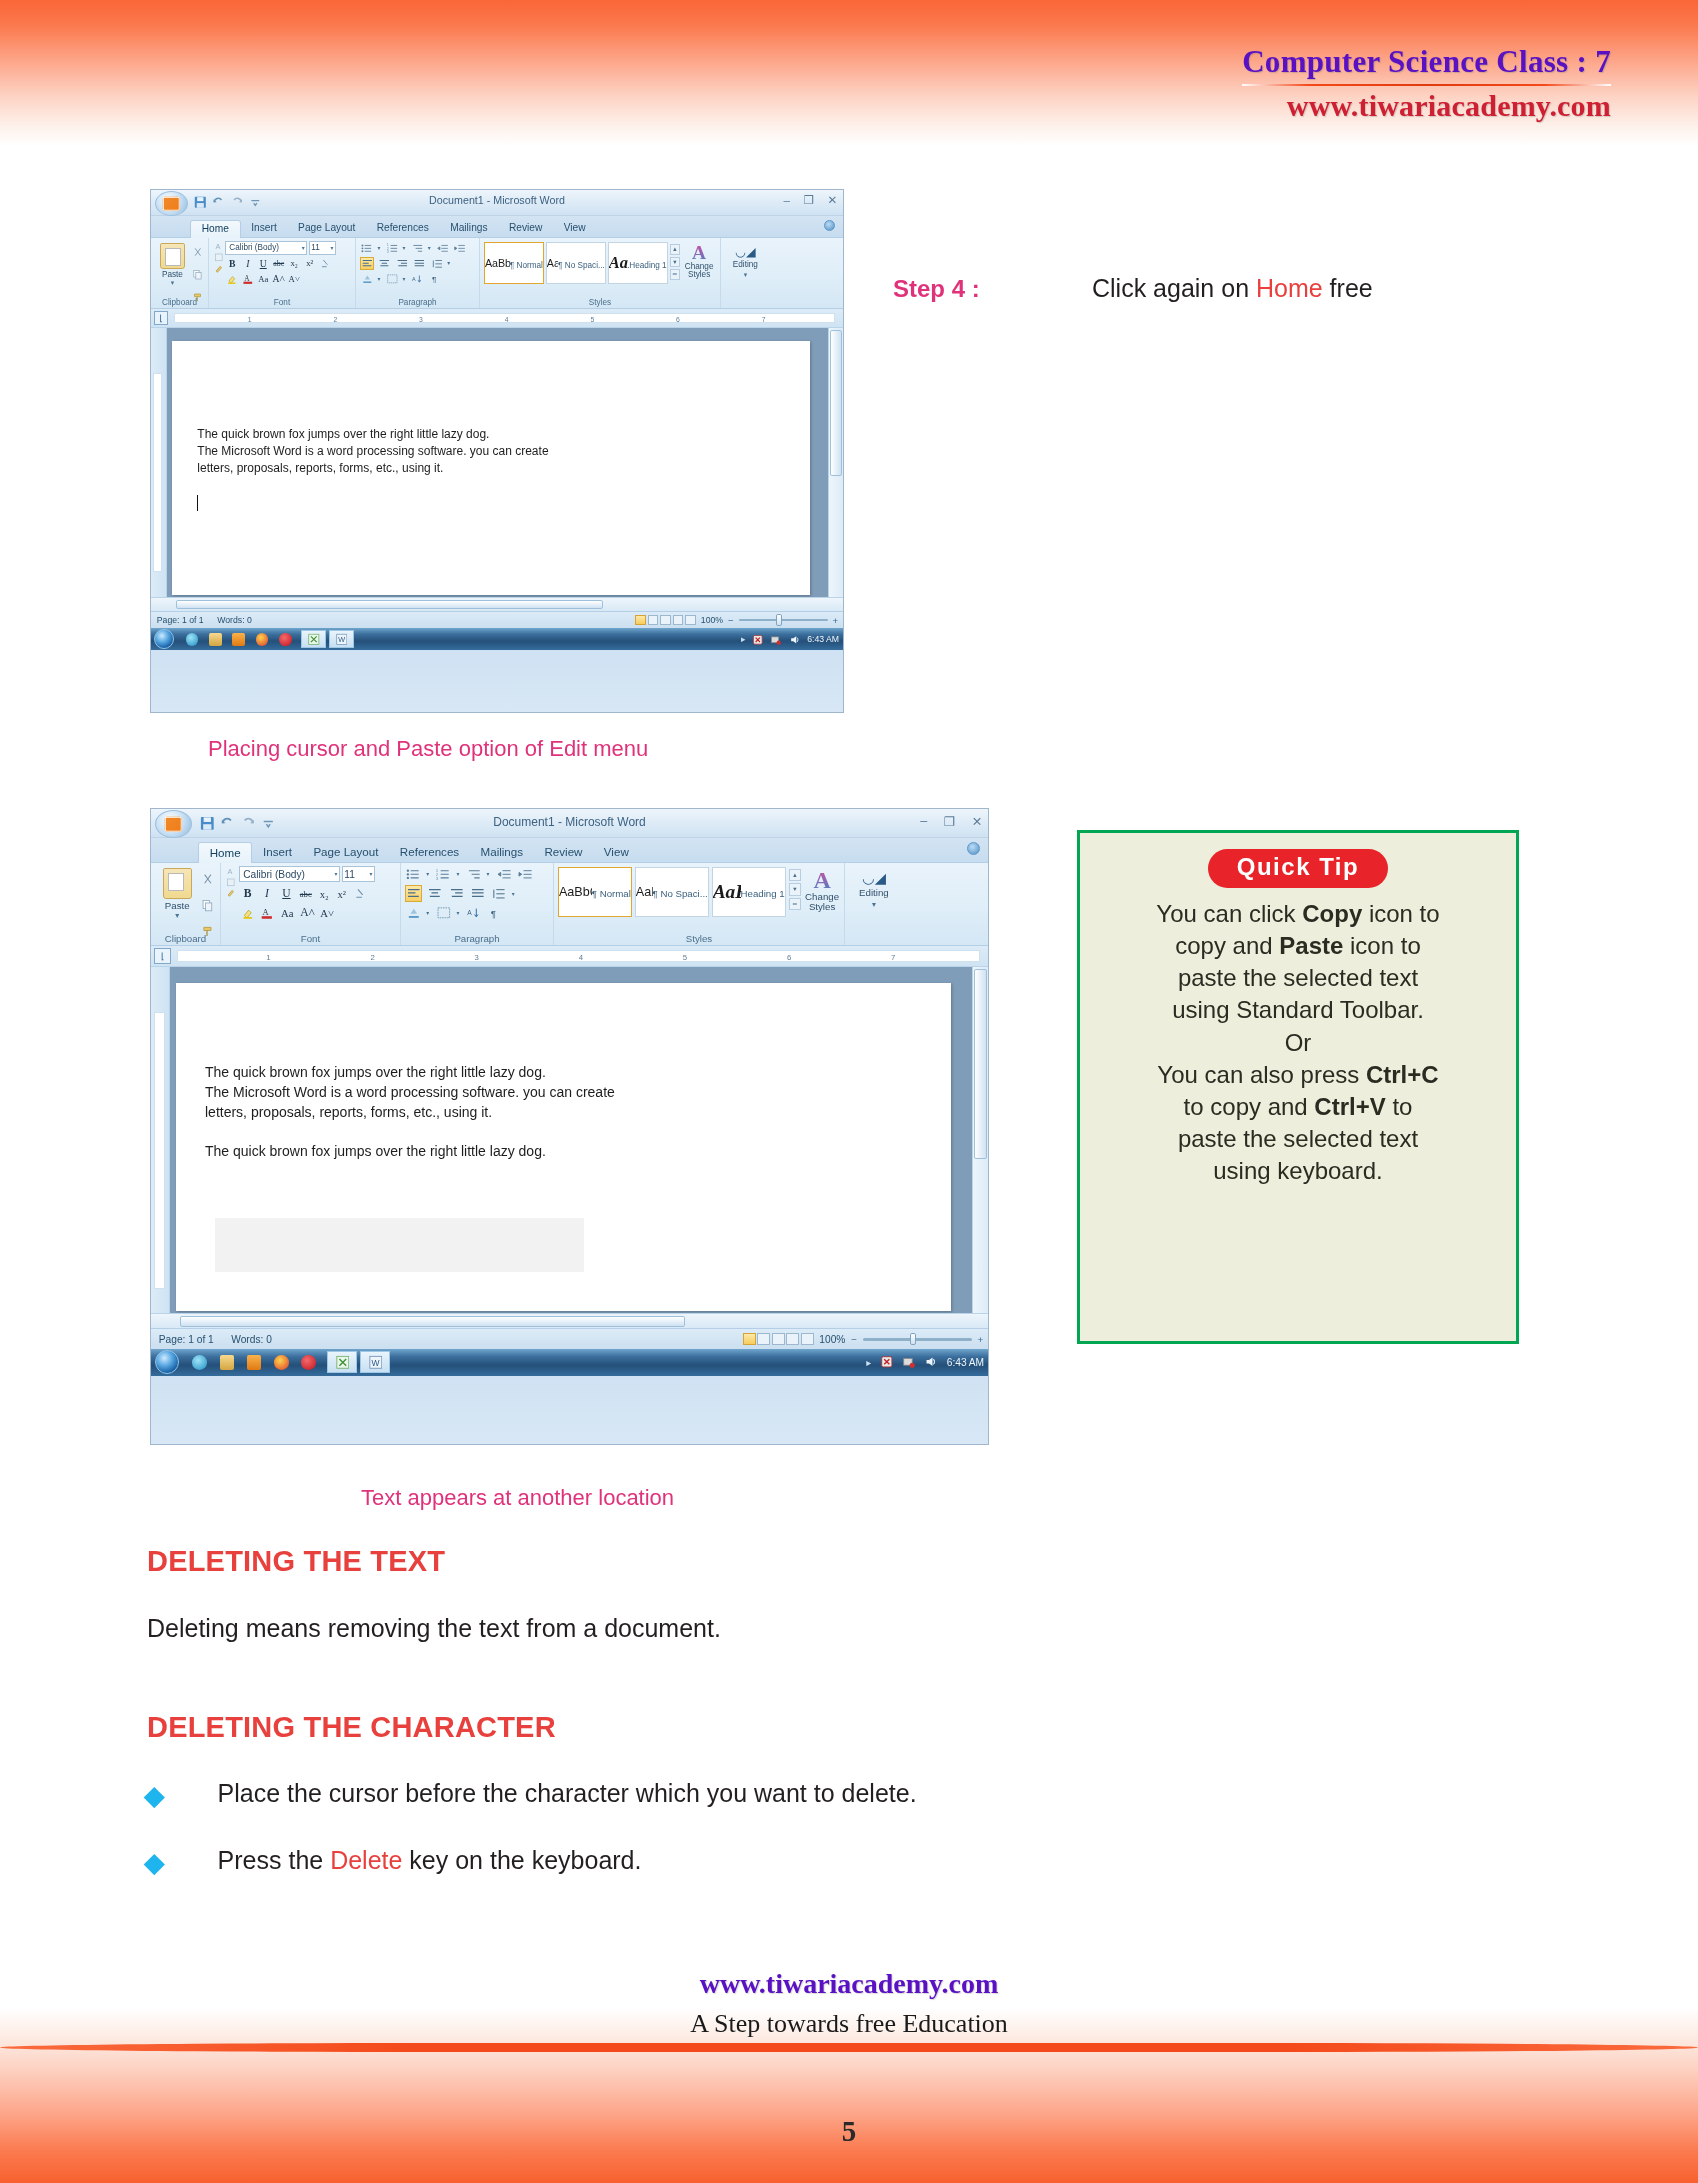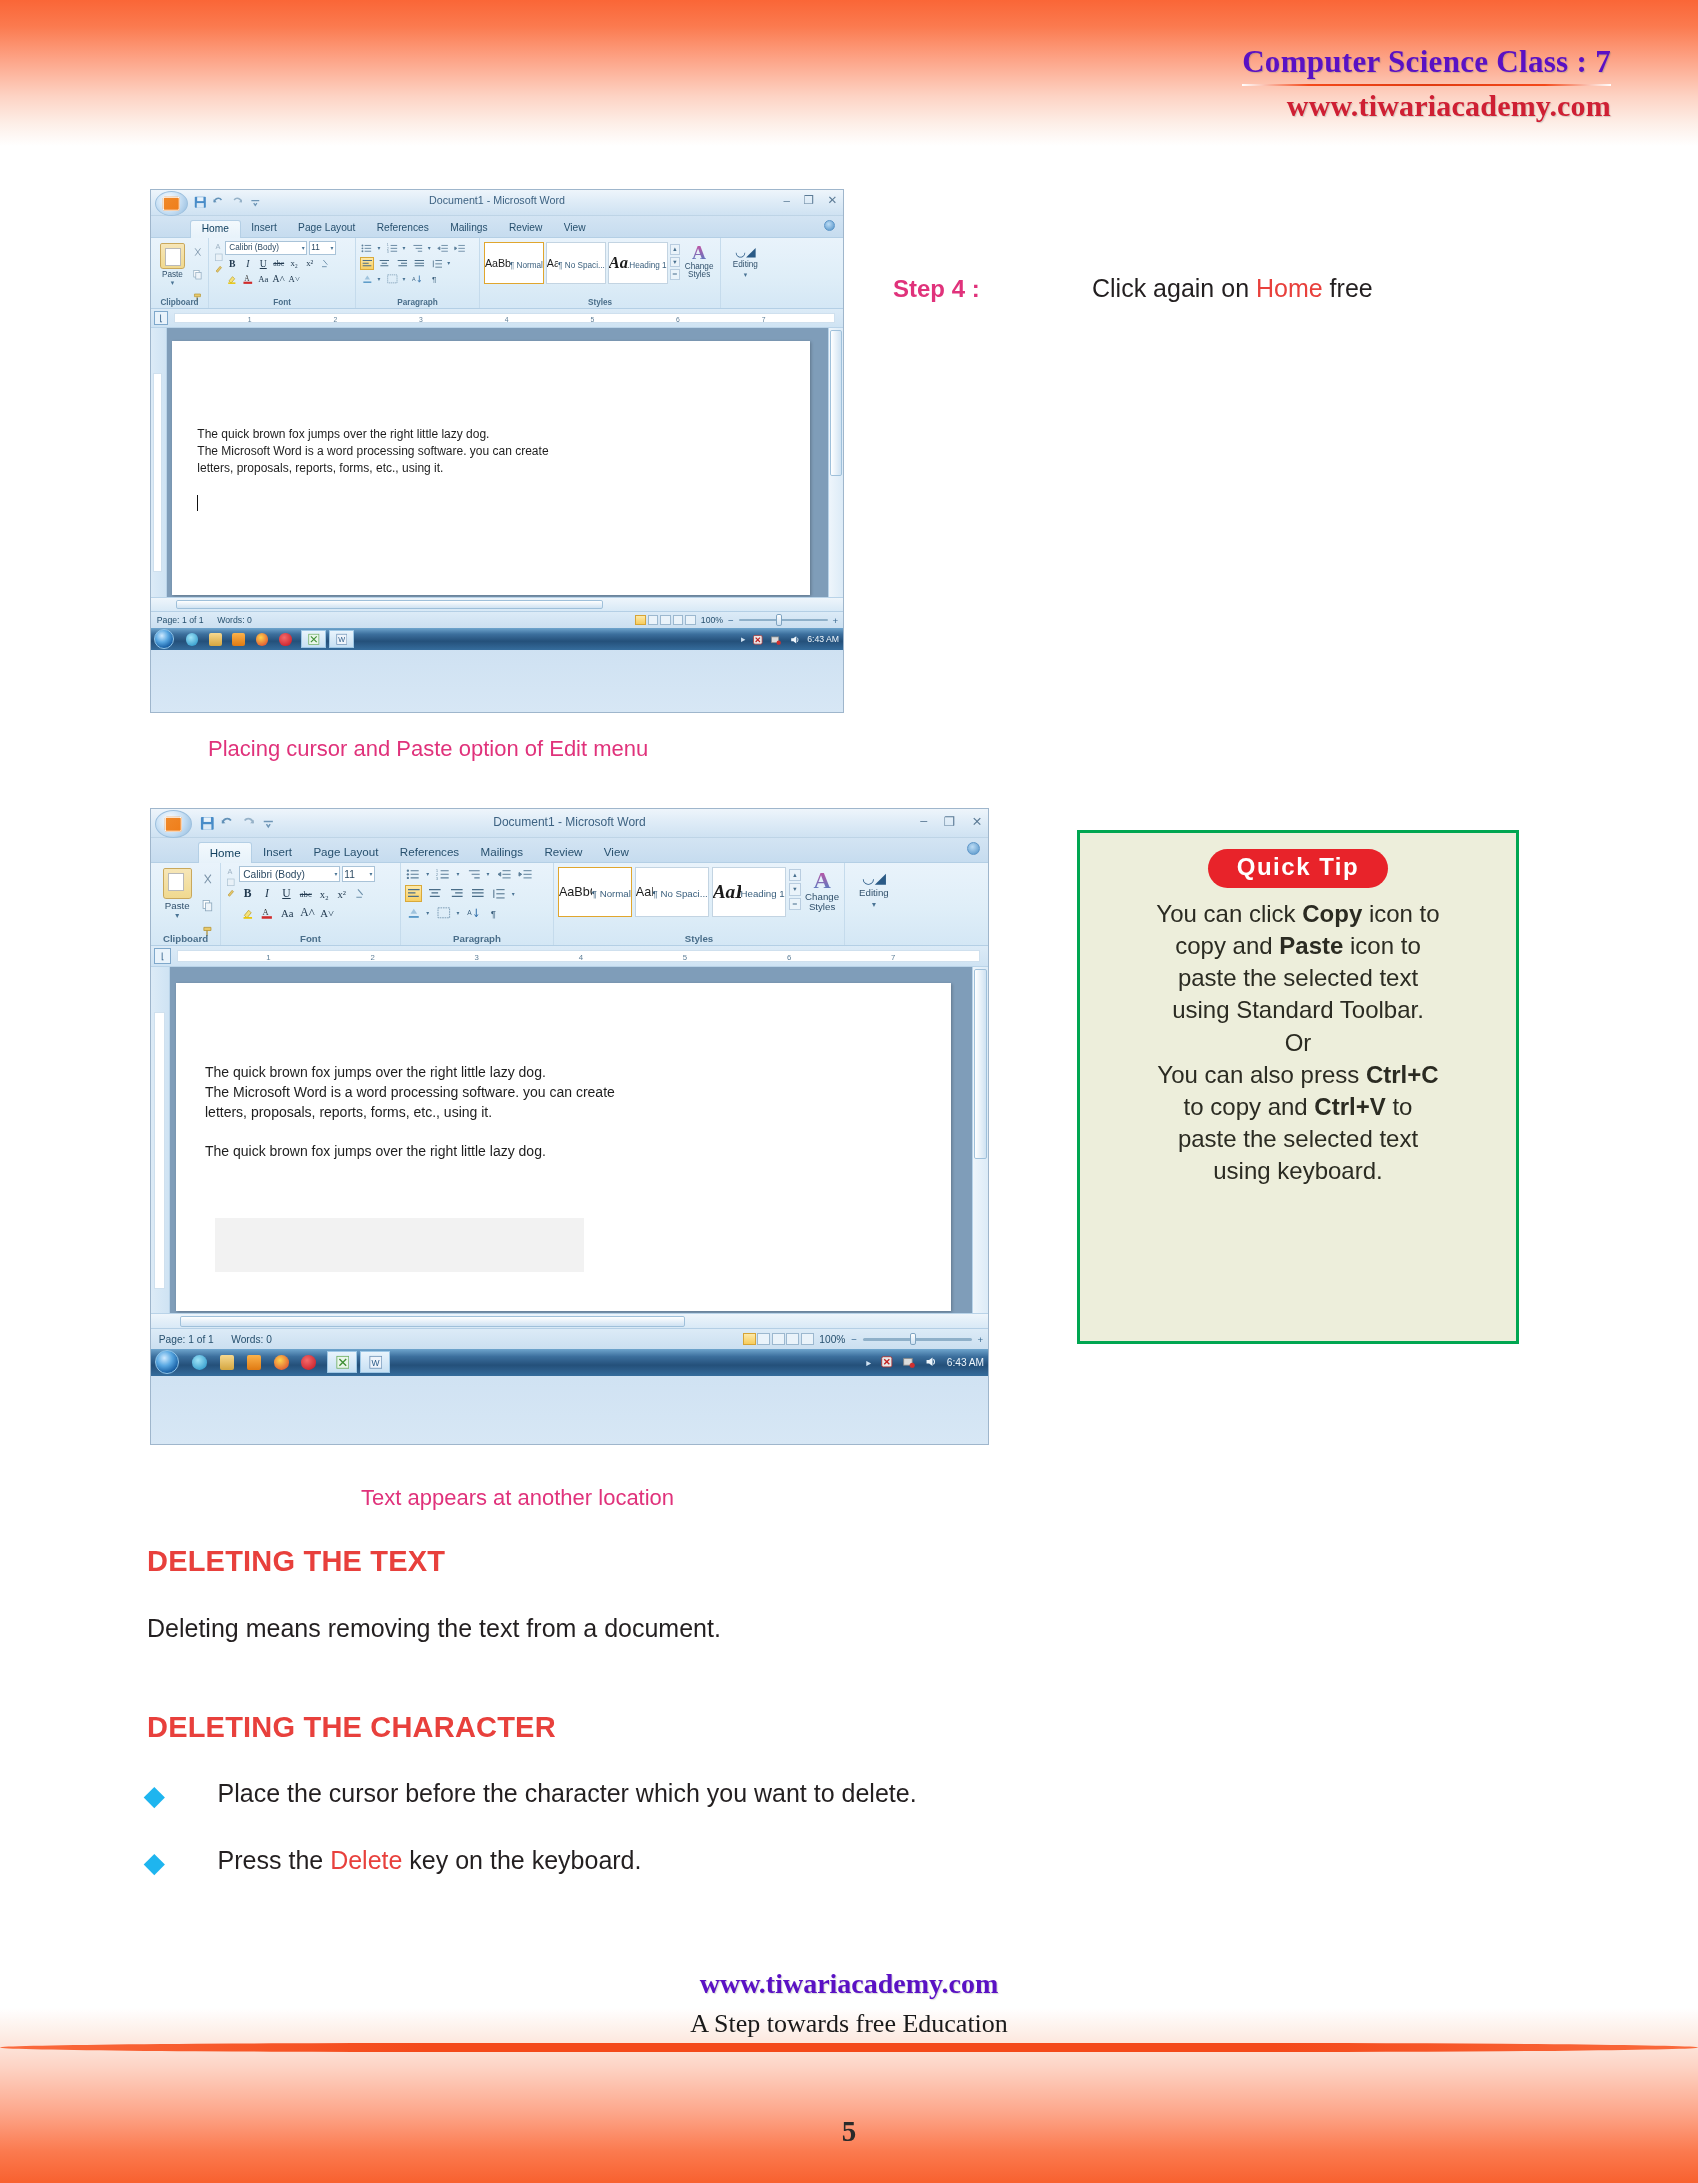--- a/index.html
+++ b/index.html
@@ -130,21 +130,21 @@
   }
   .rb-group{
     position:relative;
     border-right:1px solid #c5dbec;
     padding:2.9px 3.9px 0 3.9px;
     box-sizing:border-box;
     display:flex; flex-direction:column;
   }
   .rb-group-label{
     position:absolute; bottom:1px; left:0; right:0;
-    text-align:center; font-size:8.2px; color:#4a6e8a;font-weight:bold;
+    text-align:center; font-size:8.2px; color:#4a6e8a;
   }
   .rb-body{ display:flex; gap:1.9px; flex:1; }
 
   .paste-btn{
     display:flex; flex-direction:column; align-items:center; justify-content:flex-start;
     width:39px; padding-top:1.9px;
   }
   .paste-ic{
     width:23px; height:24px;
     background:linear-gradient(to bottom,#f6e6b8 0%,#f0d98f 100%);

